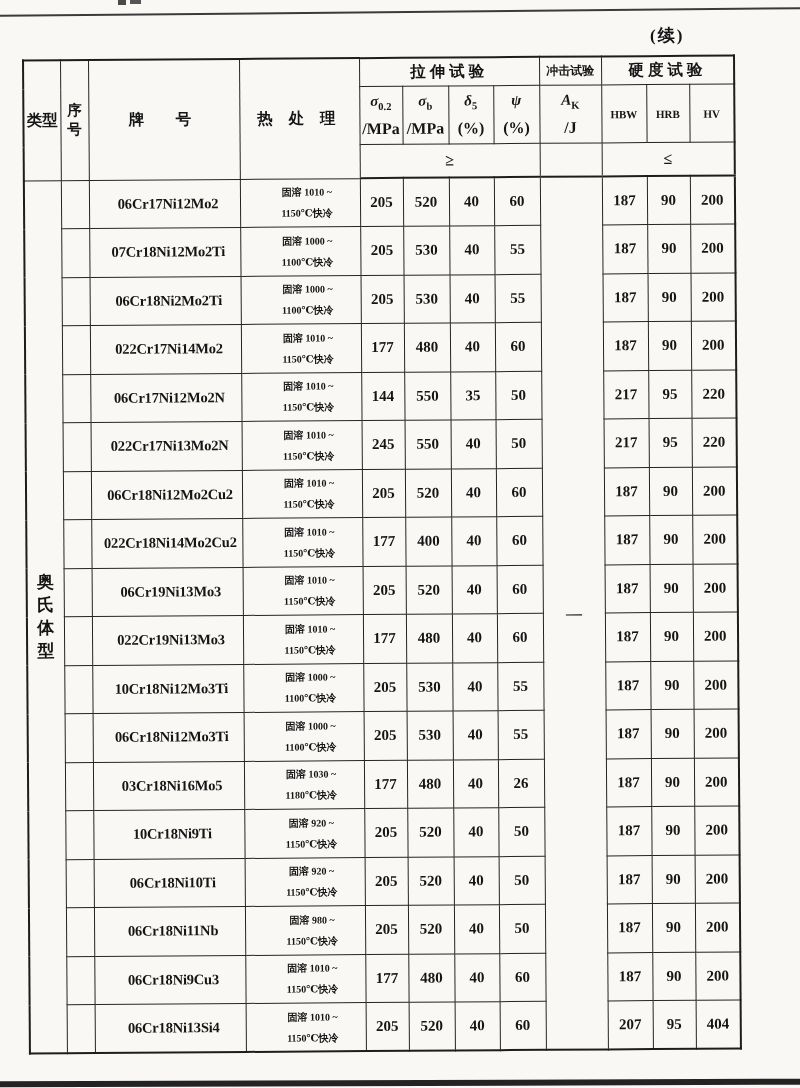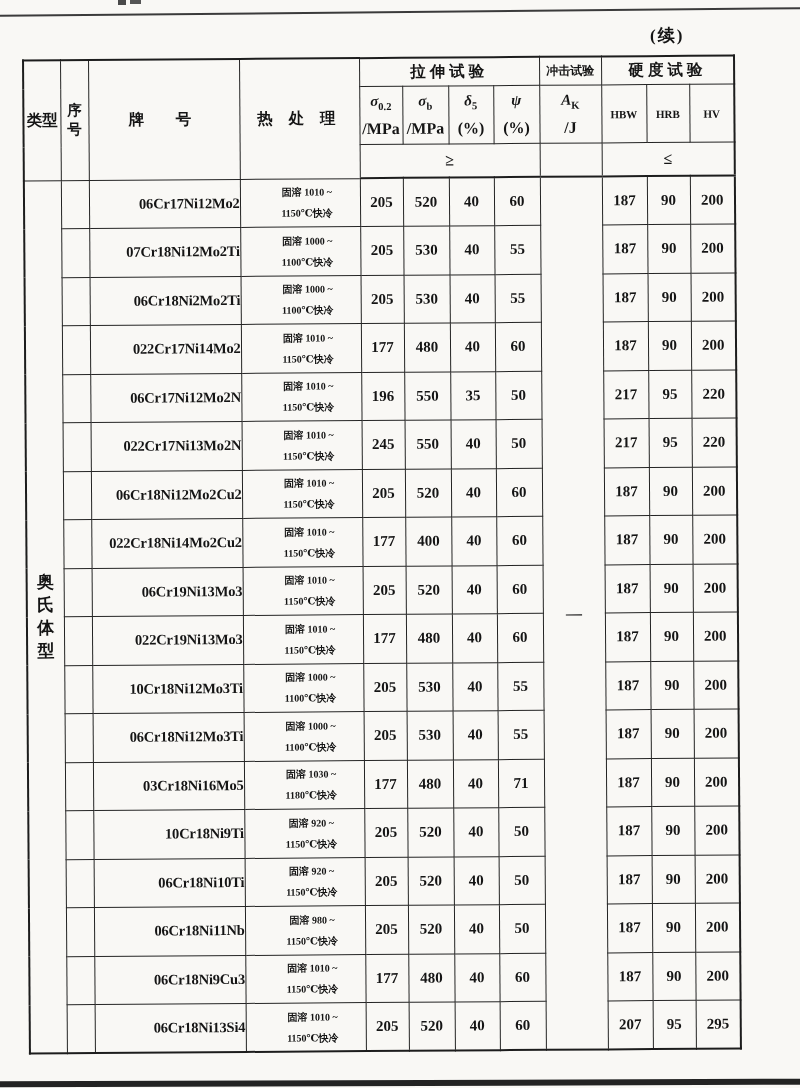--- a/index.html
+++ b/index.html
@@ -47,21 +47,21 @@
   }
   thead tr.h1 th{height:27px;font-size:15.5px;font-weight:bold;letter-spacing:4px;}
   thead tr.h2 th{height:57px;font-weight:bold;}
   thead tr.h3 td{height:32px;font-size:16px;font-weight:bold;border-bottom:2px solid #1d1d1d;}
   .sym{font-style:italic;font-size:15px;font-weight:bold;}
   .sym sub{font-style:normal;font-size:10.5px;font-weight:bold;}
   .unit{font-size:16px;font-weight:bold;font-style:normal;margin-top:8px;}
   .hard-h{font-size:11px;font-weight:bold;letter-spacing:0;}
   tbody tr{height:48.5px;}
   .c-no{font-size:20px;font-weight:700;padding-left:42px;}
-  .c-grade{font-size:14.5px;font-weight:600;text-align:right;padding-left:7px;letter-spacing:-0.2px;}
+  .c-grade{font-size:14.5px;font-weight:600;text-align:center;padding-left:7px;letter-spacing:-0.2px;}
   .c-heat{font-size:10px;font-weight:600;line-height:21px;padding-left:14px;}
   .c-val{font-size:15px;font-weight:700;}
   .c-type{font-size:17px;font-weight:bold;}
   .c-type .vchar{line-height:23px;}
   .c-ak{font-size:16px;font-weight:bold;}
 </style>
 </head>
 <body>
 
 <div class="page">
@@ -197,21 +197,21 @@
     <td class="c-val">90</td>
     <td class="c-val">200</td>
   </tr>
           <tr>
     <td class="c-no">20</td>
     <td class="c-grade">06Cr17Ni12Mo2N</td>
     <td class="c-heat">
       <div>固溶 1010 ~</div>
       <div>1150℃快冷</div>
     </td>
-    <td class="c-val">196</td>
+    <td class="c-val">144</td>
     <td class="c-val">550</td>
     <td class="c-val">35</td>
     <td class="c-val">50</td>
     <td class="c-val">217</td>
     <td class="c-val">95</td>
     <td class="c-val">220</td>
   </tr>
           <tr>
     <td class="c-no">21</td>
     <td class="c-grade">022Cr17Ni13Mo2N</td>
@@ -320,21 +320,21 @@
           <tr>
     <td class="c-no">28</td>
     <td class="c-grade">03Cr18Ni16Mo5</td>
     <td class="c-heat">
       <div>固溶 1030 ~</div>
       <div>1180℃快冷</div>
     </td>
     <td class="c-val">177</td>
     <td class="c-val">480</td>
     <td class="c-val">40</td>
-    <td class="c-val">71</td>
+    <td class="c-val">26</td>
     <td class="c-val">187</td>
     <td class="c-val">90</td>
     <td class="c-val">200</td>
   </tr>
           <tr>
     <td class="c-no">29</td>
     <td class="c-grade">10Cr18Ni9Ti</td>
     <td class="c-heat">
       <div>固溶 920 ~</div>
       <div>1150℃快冷</div>
@@ -398,20 +398,20 @@
     <td class="c-heat">
       <div>固溶 1010 ~</div>
       <div>1150℃快冷</div>
     </td>
     <td class="c-val">205</td>
     <td class="c-val">520</td>
     <td class="c-val">40</td>
     <td class="c-val">60</td>
     <td class="c-val">207</td>
     <td class="c-val">95</td>
-    <td class="c-val">295</td>
+    <td class="c-val">404</td>
   </tr>
         </tbody>
     </table>
   </div>
 
   <div class="bottom-scan-line"></div>
 </div>
 
 </body></html>

